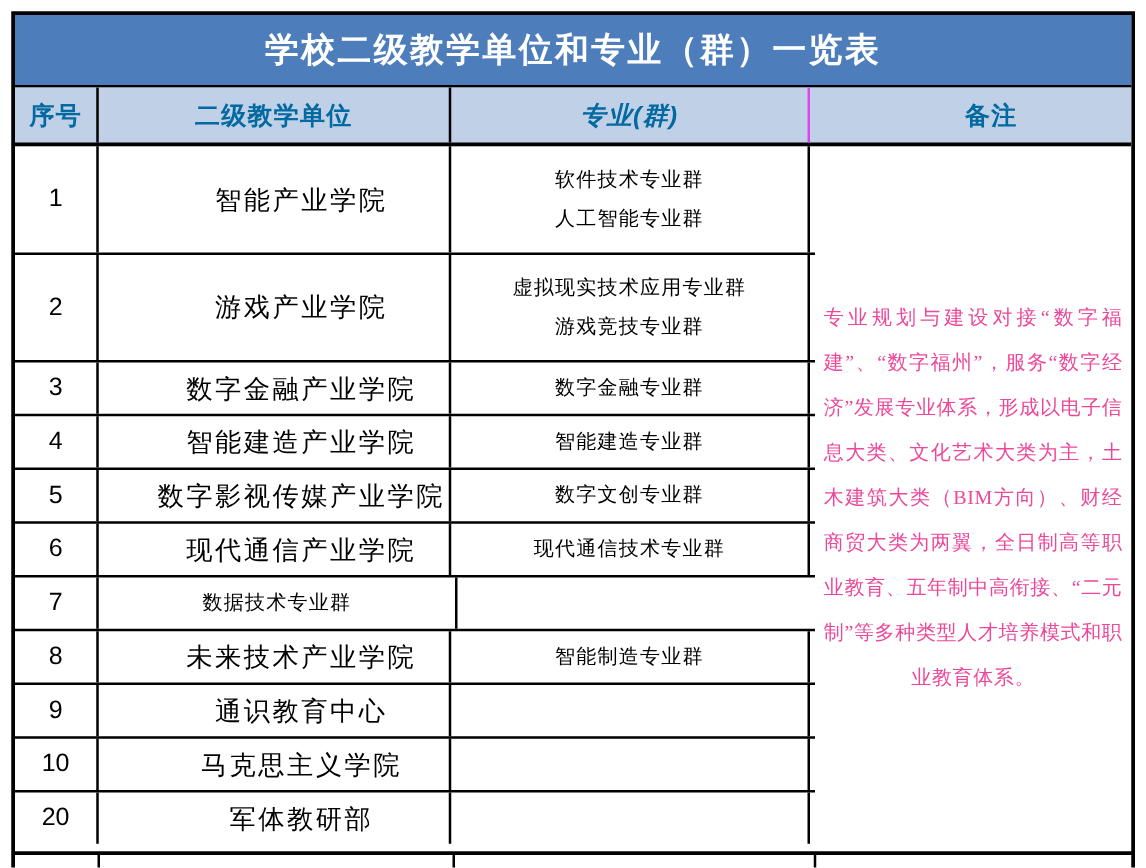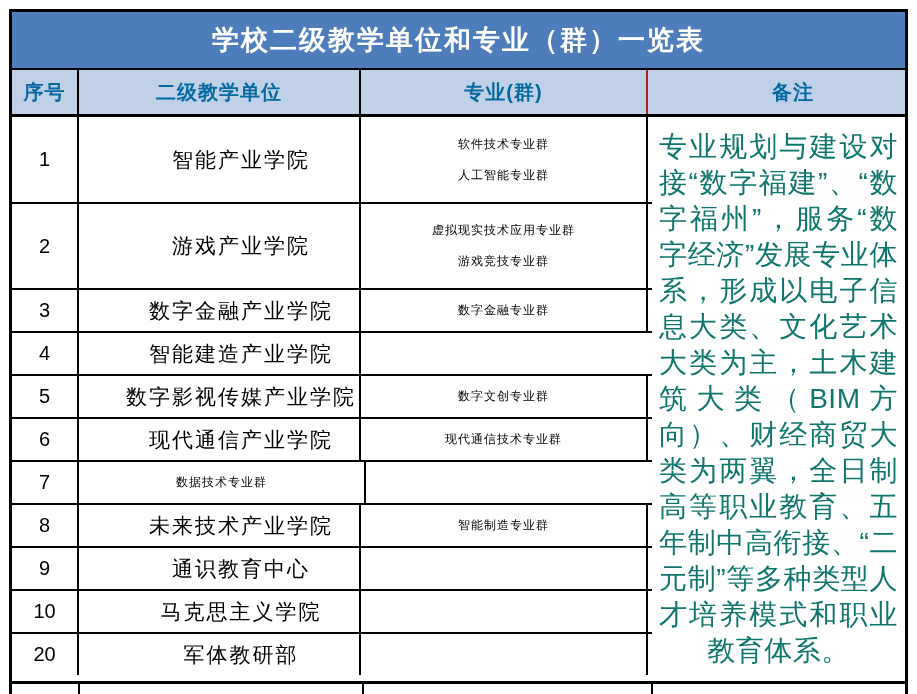--- a/index.html
+++ b/index.html
@@ -30,54 +30,54 @@
     border-bottom: 3px solid #000;
     display: flex;
   }
   .header-row .hcell {
     display: flex; align-items: center; justify-content: center;
     font-size: 20px; font-weight: bold; color: #0369a1;
     letter-spacing: 1px;
   }
   .c1 { width: 67px; flex: 0 0 67px; border-right: 2px solid #000; }
   .c2 { width: 282px; flex: 0 0 282px; border-right: 2px solid #000; }
-  .c3 { width: 287px; flex: 0 0 287px; border-right: 2px solid #b91c1c; }
+  .c3 { width: 287px; flex: 0 0 287px; border-right: 2px solid #d946ef; font-style: italic; }
   .c4 { flex: 1 1 auto; margin-left: 33px; }
   .body { flex: 1 1 auto; display: flex; }
   .rows-col { width: 640px; flex: 0 0 640px; display: flex; flex-direction: column; }
   .row { display: flex; border-top: 2px solid #000; }
   .row:first-child { border-top: none; }
   .row-tall { height: 86px; flex: 0 0 86px; }
   .row:first-child.row-tall { height: 85px; flex: 0 0 85px; }
   .row-std { height: 43px; flex: 0 0 43px; }
   .cell {
     display: flex; align-items: center; justify-content: center;
     color: #000; text-align: center;
   }
   .cell.no { font-size: 20px; font-family: "Liberation Sans", "DejaVu Sans", sans-serif; }
   .cell.unit {
     font-family: "DejaVu Serif", "Liberation Serif", serif;
     font-size: 21px; letter-spacing: 2px;
   }
   .cell.majors {
     font-family: Liberation Sans, sans-serif;
-    font-size: 12px; letter-spacing: 1px;
+    font-size: 16px; letter-spacing: 1px;
     white-space: pre-line; line-height: 31px;
   }
   .cell.no.ccol    { width: 67px; flex: 0 0 67px; border-right: 2px solid #000; }
   .cell.unit.ccol  { width: 282px; flex: 0 0 282px; border-right: 2px solid #000; padding-left: 44px; }
   .cell.majors.ccol{ width: 287px; flex: 0 0 287px; border-right: 2px solid #000; }
   .remark-cell {
     flex: 1 1 auto;
     display: flex; align-items: center;
     padding: 6px 7px;
   }
   .remark-text {
-    font-family: Liberation Sans, sans-serif;
-    font-size: 28px; color: #0f766e;
+    font-family: Liberation Serif, serif;
+    font-size: 16px; color: #ec4899;
     line-height: 36px; letter-spacing: 0.5px;
     text-align: justify; text-align-last: center;
     width: 100%;
   }
   
   .stub-row { position: absolute; left: 9px; top: 684px; width: 899px; height: 10px; }
   .stub { position: absolute; top: 0; height: 10px; width: 3px; background: #000; }
   .stub.s1 { left: 0; }
   .stub.s2 { left: 69px; width: 2px; }
   .stub.s3 { left: 353px; width: 2px; }
@@ -117,20 +117,21 @@
 
       <div class="row row-std">
         <div class="cell no ccol">3</div>
         <div class="cell unit ccol">数字金融产业学院</div>
         <div class="cell majors ccol">数字金融专业群</div>
       </div>
 
       <div class="row row-std">
         <div class="cell no ccol">4</div>
         <div class="cell unit ccol">智能建造产业学院</div>
+        <div class="cell majors ccol">智能建造专业群</div>
       </div>
 
       <div class="row row-std">
         <div class="cell no ccol">5</div>
         <div class="cell unit ccol">数字影视传媒产业学院</div>
         <div class="cell majors ccol">数字文创专业群</div>
       </div>
 
       <div class="row row-std">
         <div class="cell no ccol">6</div>

